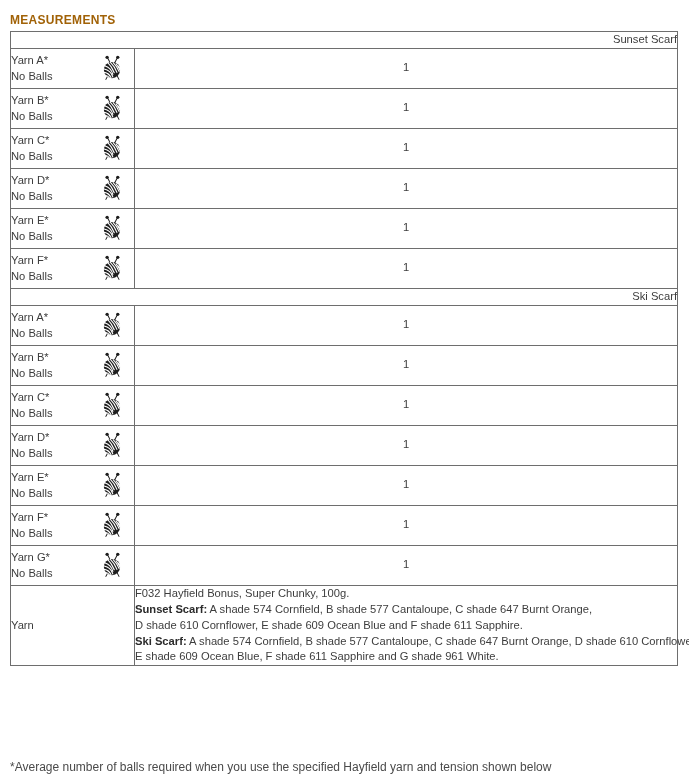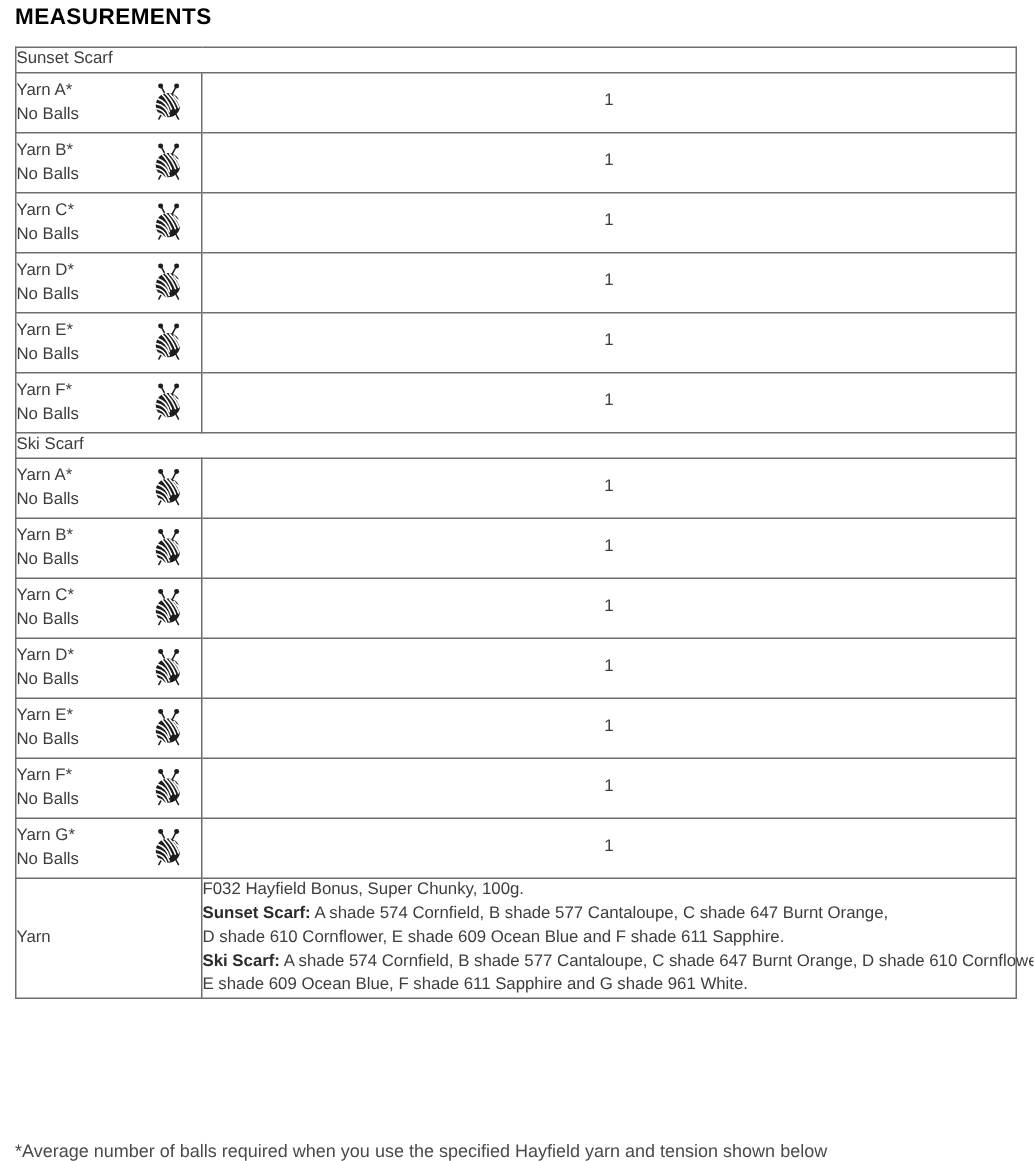--- a/index.html
+++ b/index.html
@@ -17,25 +17,25 @@
   .page {
     position: relative;
     width: 689px;
     height: 774px;
     box-sizing: border-box;
   }
 
   .section-heading {
     position: absolute;
     left: 10px;
-    top: 3px;
-    font-size: 15px;
+    top: 13px;
+    font-size: 12px;
     font-weight: bold;
     letter-spacing: 0.3px;
-    color: #000000;
+    color: #a16207;
   }
 
   table.meas {
     position: absolute;
     left: 10px;
     top: 31px;
     width: 668px;
     border-collapse: collapse;
     table-layout: fixed;
   }
@@ -58,21 +58,21 @@
   }
   td.label-cell.tall { height: 48px; }
 
   .lbl-line { display: block; white-space: nowrap; }
 
   td.value-cell {
     text-align: center;
     padding: 6px 4px;
   }
   td.span-cell {
-    text-align: left;
+    text-align: right;
     padding: 4px;
     font-size: 11.2px;
   }
 
   .yarn-label-wrap {
     display: flex;
     align-items: center;
     justify-content: space-between;
     height: 100%;
     padding-right: 8px;

